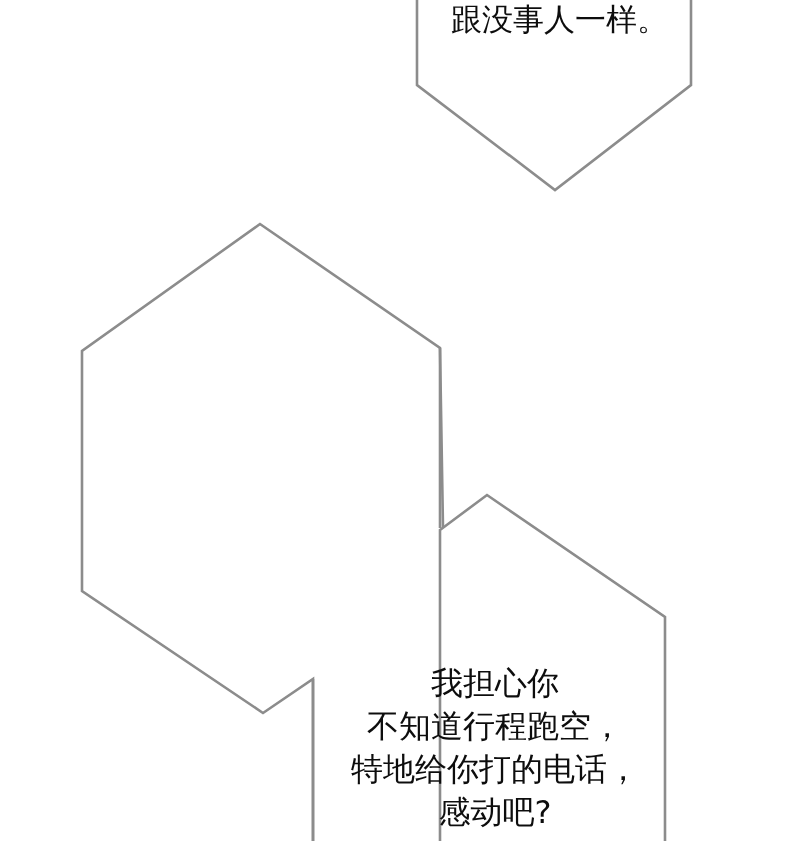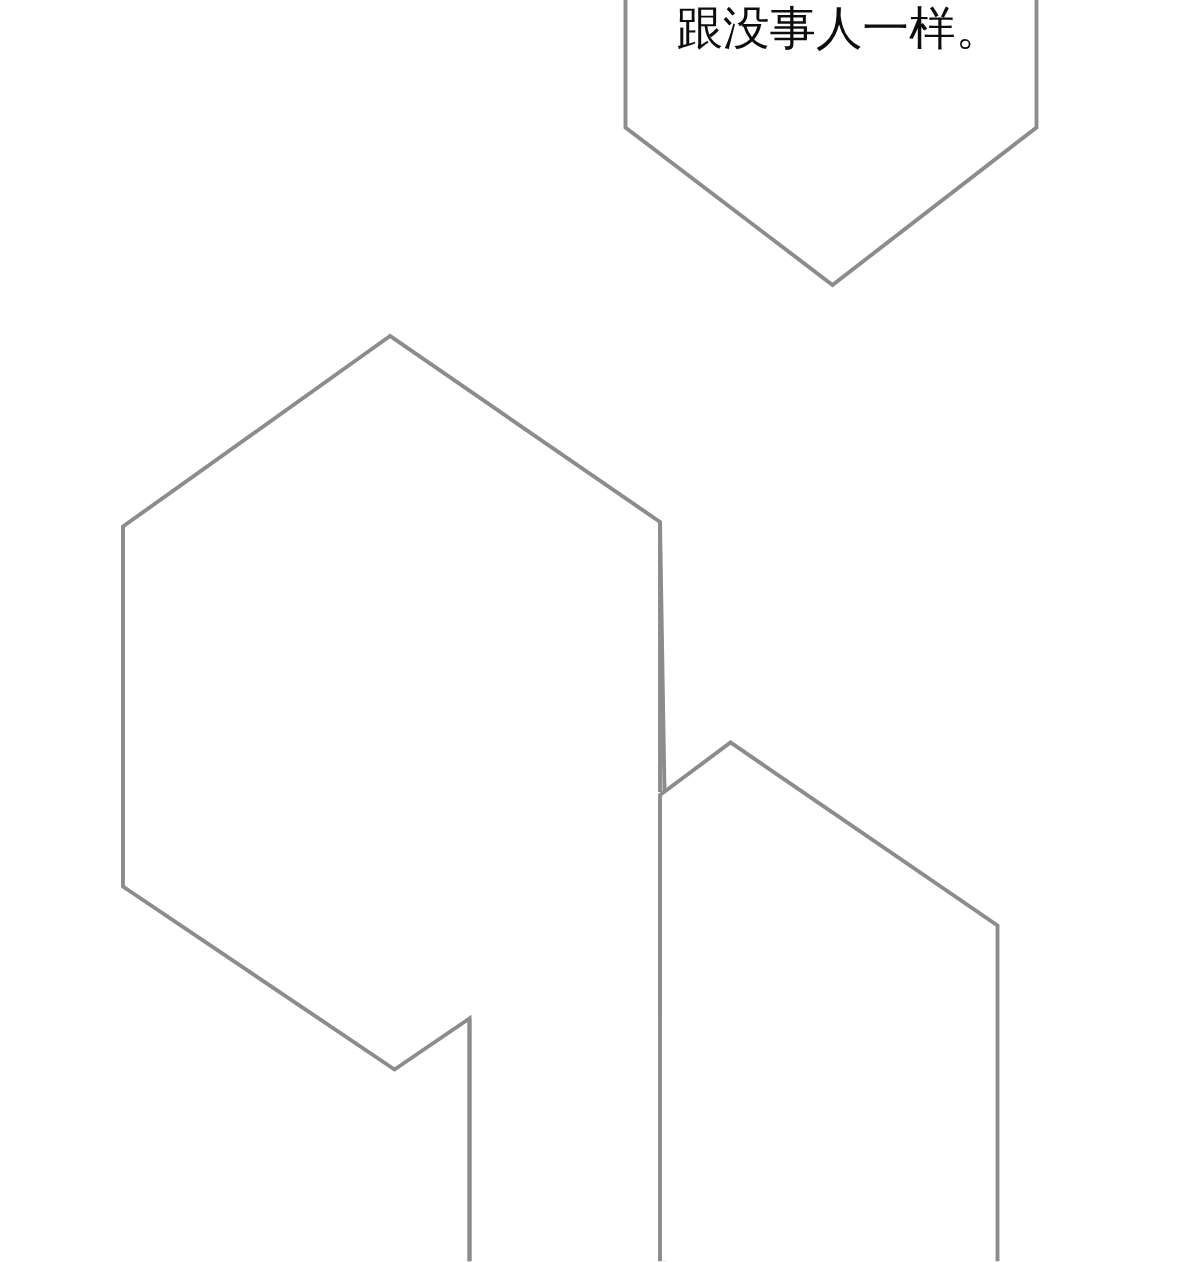--- a/index.html
+++ b/index.html
@@ -64,14 +64,18 @@
 
     <path d="M 440 530 L 487 495 L 665 617 L 665 855 L 440 855 Z" fill="#ffffff" stroke="#8c8c8c" stroke-width="2.6" stroke-linejoin="miter" stroke-linecap="butt"></path>
 
     <path d="M 440 348 L 440 528" fill="none" stroke="#8c8c8c" stroke-width="2.6" stroke-linecap="butt"></path>
     <path d="M 313 679 L 313 855" fill="none" stroke="#8c8c8c" stroke-width="2.6" stroke-linecap="butt"></path>
   </svg>
 
   <div class="bubble-text" id="speech-text-1">跟没事人一样。</div>
 
 
+  <div class="bubble-text" id="speech-text-3">我担心你
+不知道行程跑空，
+特地给你打的电话，
+感动吧?</div>
 
 </div>
 
 </body></html>

